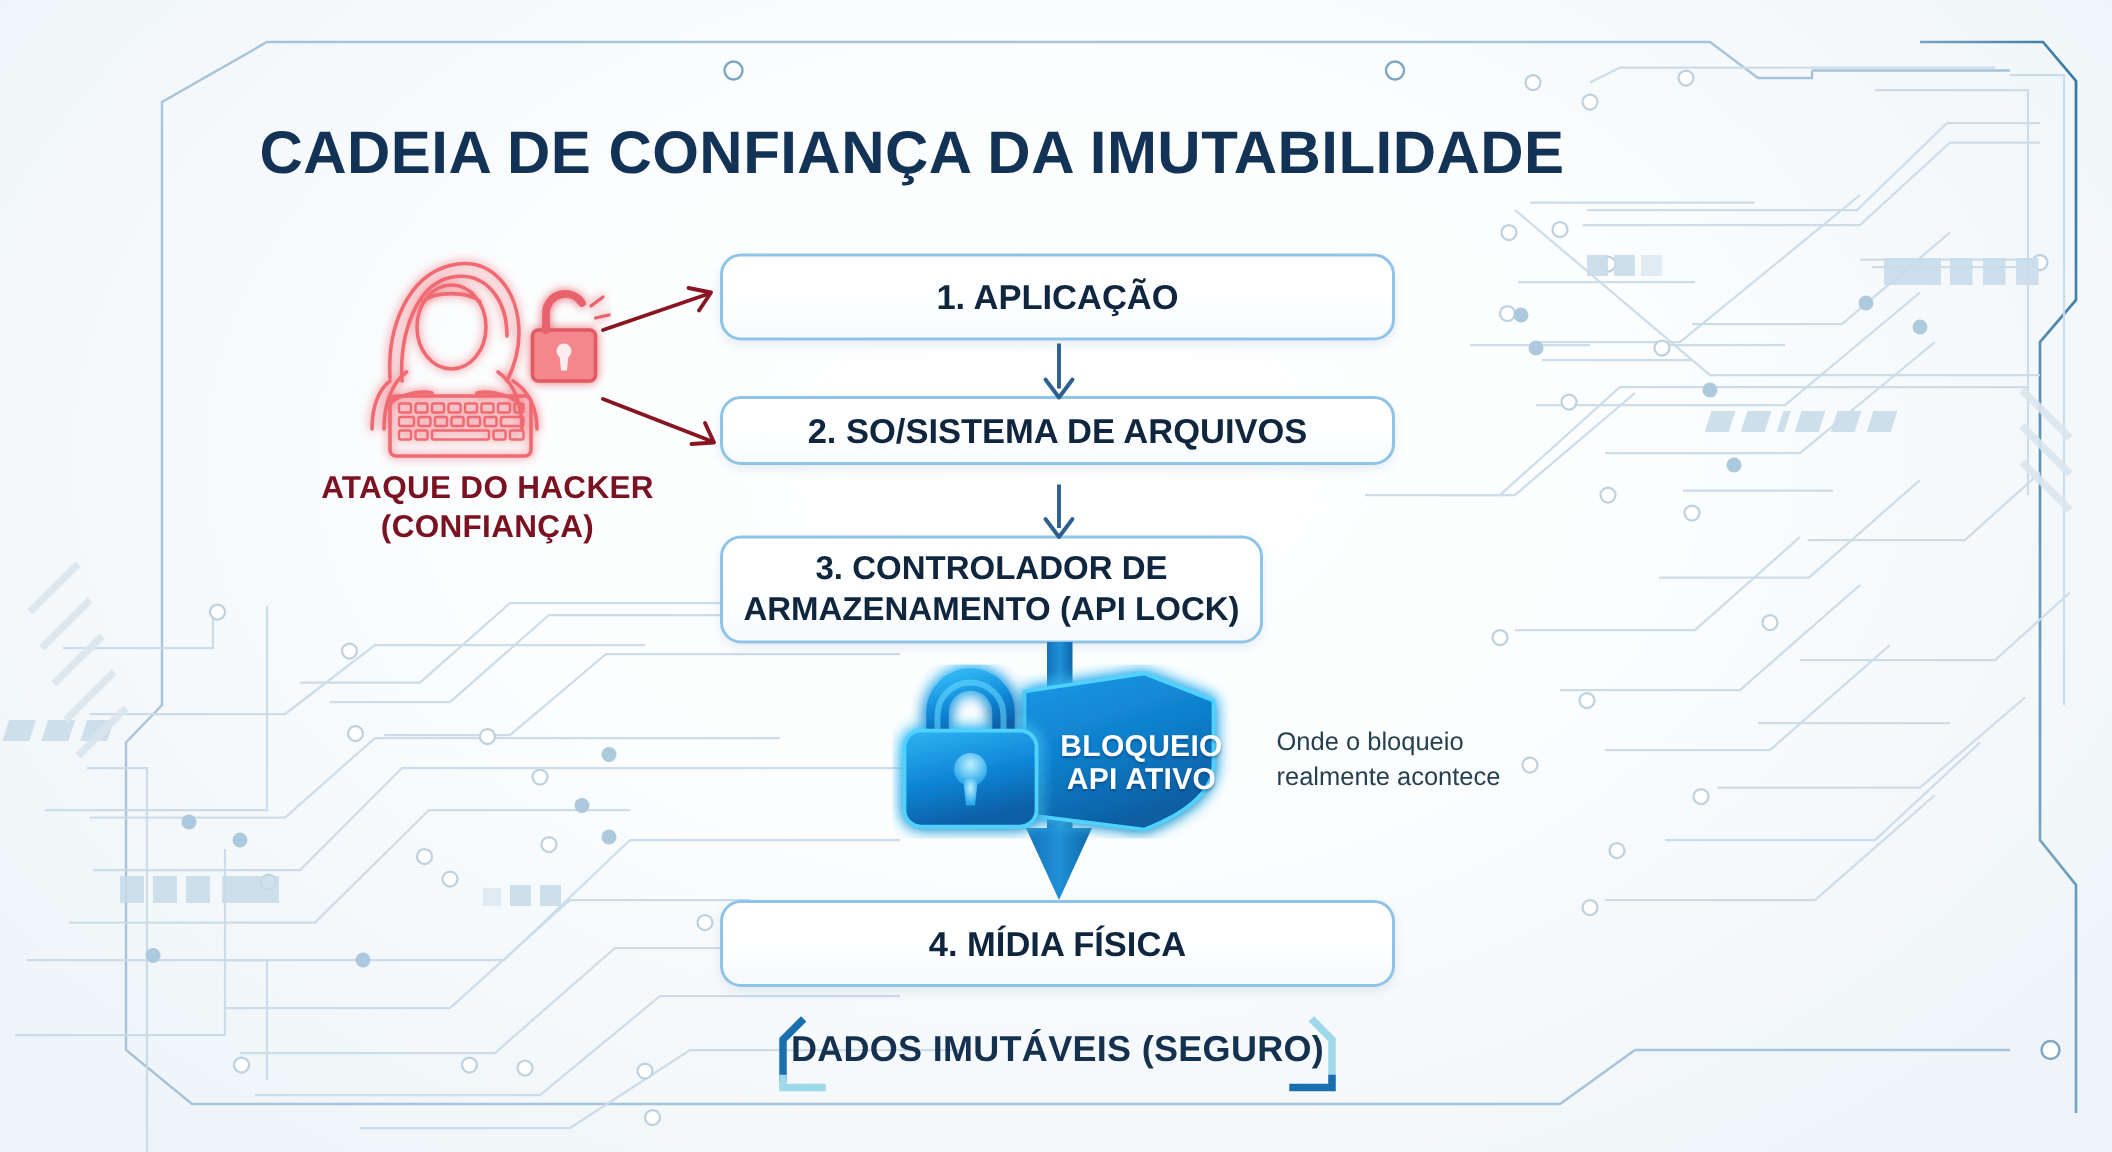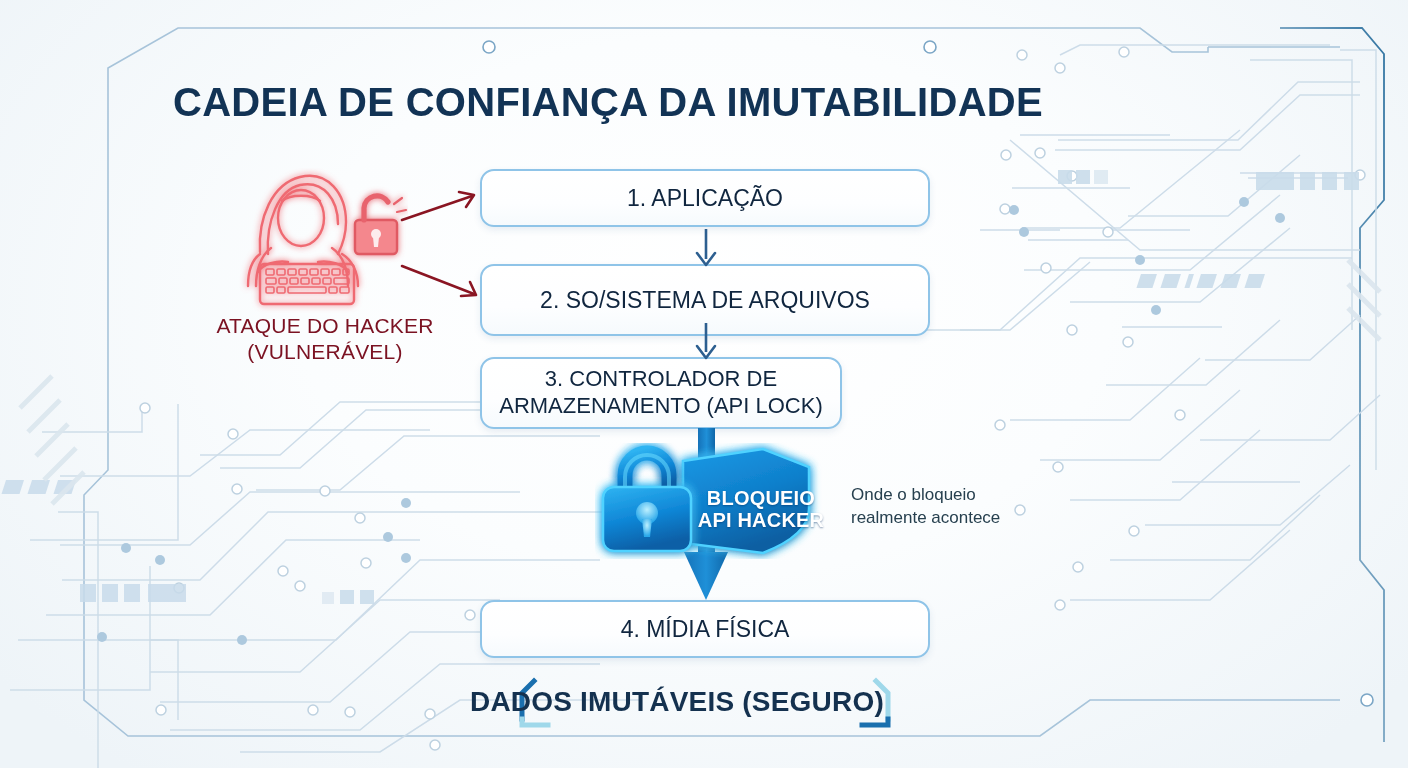--- a/index.html
+++ b/index.html
@@ -25,26 +25,26 @@
   }
 
   
   .node{
     position:absolute;
     background:linear-gradient(180deg,#ffffff 0%,#fdfeff 60%,#f6fafd 100%);
     border:2px solid #8fc4e8;
     border-radius:14px;
     box-shadow:0 3px 7px rgba(40,90,140,.10), 0 1px 0 #ffffff inset;
     display:flex;align-items:center;justify-content:center;text-align:center;
-    color:#10263f;font-weight:normal;
+    color:#10263f;font-weight:bold;
     box-sizing:border-box;
   }
   .node .line2{display:block;}
   #node1{left:480px;top:169px;width:450px;height:58px;font-size:23px;}
-  #node2{left:480px;top:264px;width:450px;height:72px;font-size:23px;}
+  #node2{left:480px;top:264px;width:450px;height:46px;font-size:23px;}
   #node3{left:480px;top:357px;width:362px;height:72px;font-size:22px;line-height:1.22;}
   #node4{left:480px;top:600px;width:450px;height:58px;font-size:23px;}
 
   
   .thin-arrow{position:absolute;width:26px;height:40px;}
 
   
   #thickArrow{position:absolute;left:676px;top:428px;width:60px;height:178px;}
 
   
@@ -57,30 +57,30 @@
   }
   #badgeCaption{
     position:absolute;left:851px;top:484px;width:230px;
     color:#27404f;font-size:17px;line-height:1.33;
   }
 
   
   #hacker{position:absolute;left:238px;top:168px;width:170px;height:145px;}
   #hackerLabel{
     position:absolute;left:150px;top:313px;width:350px;text-align:center;
-    color:#7b1222;font-weight:normal;font-size:21px;line-height:1.24;
+    color:#7b1222;font-weight:bold;font-size:21px;line-height:1.24;
     letter-spacing:.2px;
   }
   #redArrows{position:absolute;left:400px;top:178px;width:110px;height:130px;}
 
   
   #secure{position:absolute;left:470px;top:675px;width:470px;height:56px;}
   #secureText{
-    position:absolute;left:470px;top:686px;width:470px;
-    color:#14314f;font-weight:bold;font-size:28px;letter-spacing:.2px;
+    position:absolute;left:470px;top:686px;width:470px;text-align:center;
+    color:#14314f;font-weight:bold;font-size:24px;letter-spacing:.2px;
   }
 
   
   #logo{position:absolute;left:1148px;top:714px;width:230px;height:40px;display:flex;align-items:center;gap:9px;}
   #logoText{color:#cfd8e0;font-size:30px;font-weight:bold;letter-spacing:-.4px;}
 </style>
 </head>
 <body>
 
 <div id="stage">
@@ -338,21 +338,21 @@
       <path d="M30 48 L30 32 A22 22 0 0 1 74 32 L74 48" fill="none" stroke="url(#lockGrad)" stroke-width="15" stroke-linecap="round"></path>
       <path d="M30 46 L30 34 A22 22 0 0 1 74 34 L74 46" fill="none" stroke="#69dcff" stroke-width="4" stroke-linecap="round" opacity=".55"></path>
       <rect x="8" y="44" width="88" height="64" rx="11" fill="url(#lockGrad)" stroke="#4fd2ff" stroke-width="2.5"></rect>
       <circle cx="52" cy="70" r="11" fill="url(#keyGlow)"></circle>
       <path d="M47 76 L57 76 L55 94 L49 94 Z" fill="url(#keyGlow)"></path>
     </g>
   </svg>
 
   <div id="badgeText">
     <span>BLOQUEIO</span><br>
-    <span>API HACKER</span>
+    <span>API ATIVO</span>
   </div>
 
   <div id="badgeCaption">
     <span>Onde o bloqueio</span><br>
     <span>realmente acontece</span>
   </div>
 
   <svg id="hacker" viewBox="0 0 170 145">
     <defs>
       <filter id="redGlow" x="-40%" y="-40%" width="180%" height="180%">
@@ -411,21 +411,21 @@
       <path d="M23 47 L29 47 L28 57 L24 57 Z" fill="#fdeced"></path>
       <g stroke="#e8646d" stroke-width="2.2" stroke-linecap="round">
         <path d="M44 14 L52 8"></path>
           <path d="M47 22 L56 20"></path>
       </g>
     </g>
   </svg>
 
   <div id="hackerLabel">
     <span>ATAQUE DO HACKER</span><br>
-    <span>(VULNERÁVEL)</span>
+    <span>(CONFIANÇA)</span>
   </div>
 
   <svg id="redArrows" viewBox="0 0 110 130">
     <g stroke="#8a1522" stroke-width="2.6" fill="none" stroke-linecap="round" stroke-linejoin="round">
       <path d="M2 42 L72 18"></path>
       <path d="M59 14 L74 17 L66 29"></path>
       <path d="M2 88 L74 116"></path>
       <path d="M61 118 L76 117 L70 104"></path>
     </g>
   </svg>

